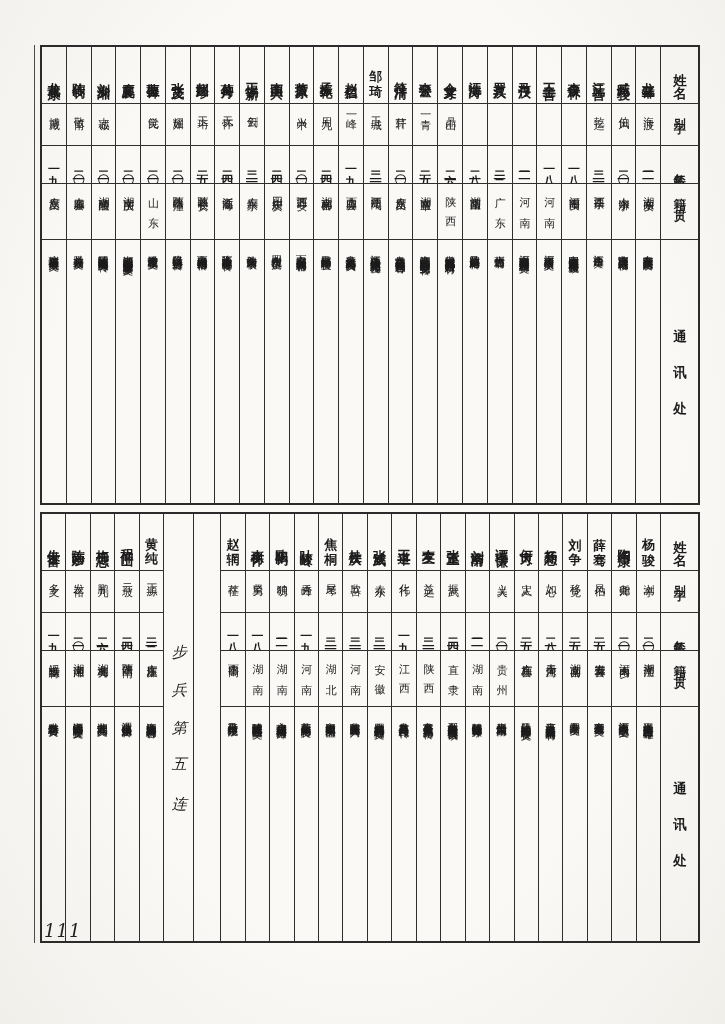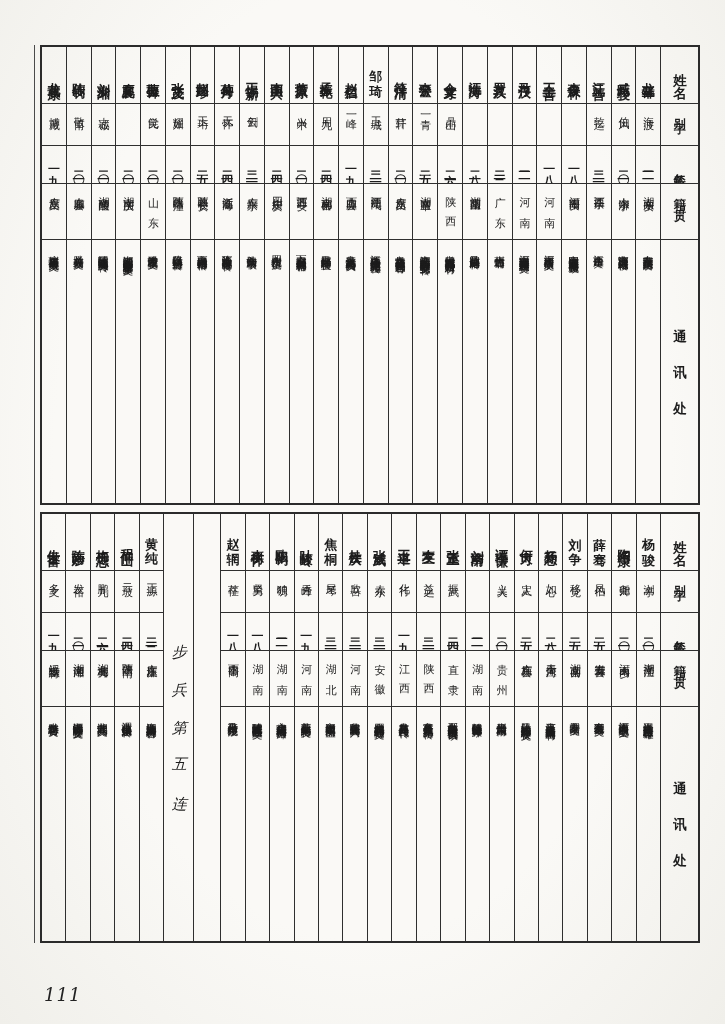--- a/index.html
+++ b/index.html
@@ -50,21 +50,21 @@
   .h-native{font-size:12.5px;letter-spacing:11px;}
   .cell-address.hdr-cell{align-items:center;padding-top:0;}
   .h-address{font-size:13.5px;letter-spacing:36px;}
   .section-label{
     font-family:"DejaVu Serif",serif;font-style:italic;font-weight:500;
     font-size:15px;letter-spacing:38px;padding-top:118px;
     writing-mode:vertical-rl;text-orientation:upright;line-height:1;
   }
   .full-cell{flex:1;display:flex;justify-content:center;align-items:flex-start;}
   .page-number{
-    position:absolute;left:44px;top:984px;
+    position:absolute;left:44px;top:920px;
     font-family:"DejaVu Serif",serif;font-style:italic;
     font-size:18px;letter-spacing:1px;color:#222;
   }
 </style>
 </head>
 <body>
 
 <div class="page">
   <div class="left-rule"></div>
   <div class="rtable" id="table-top">

